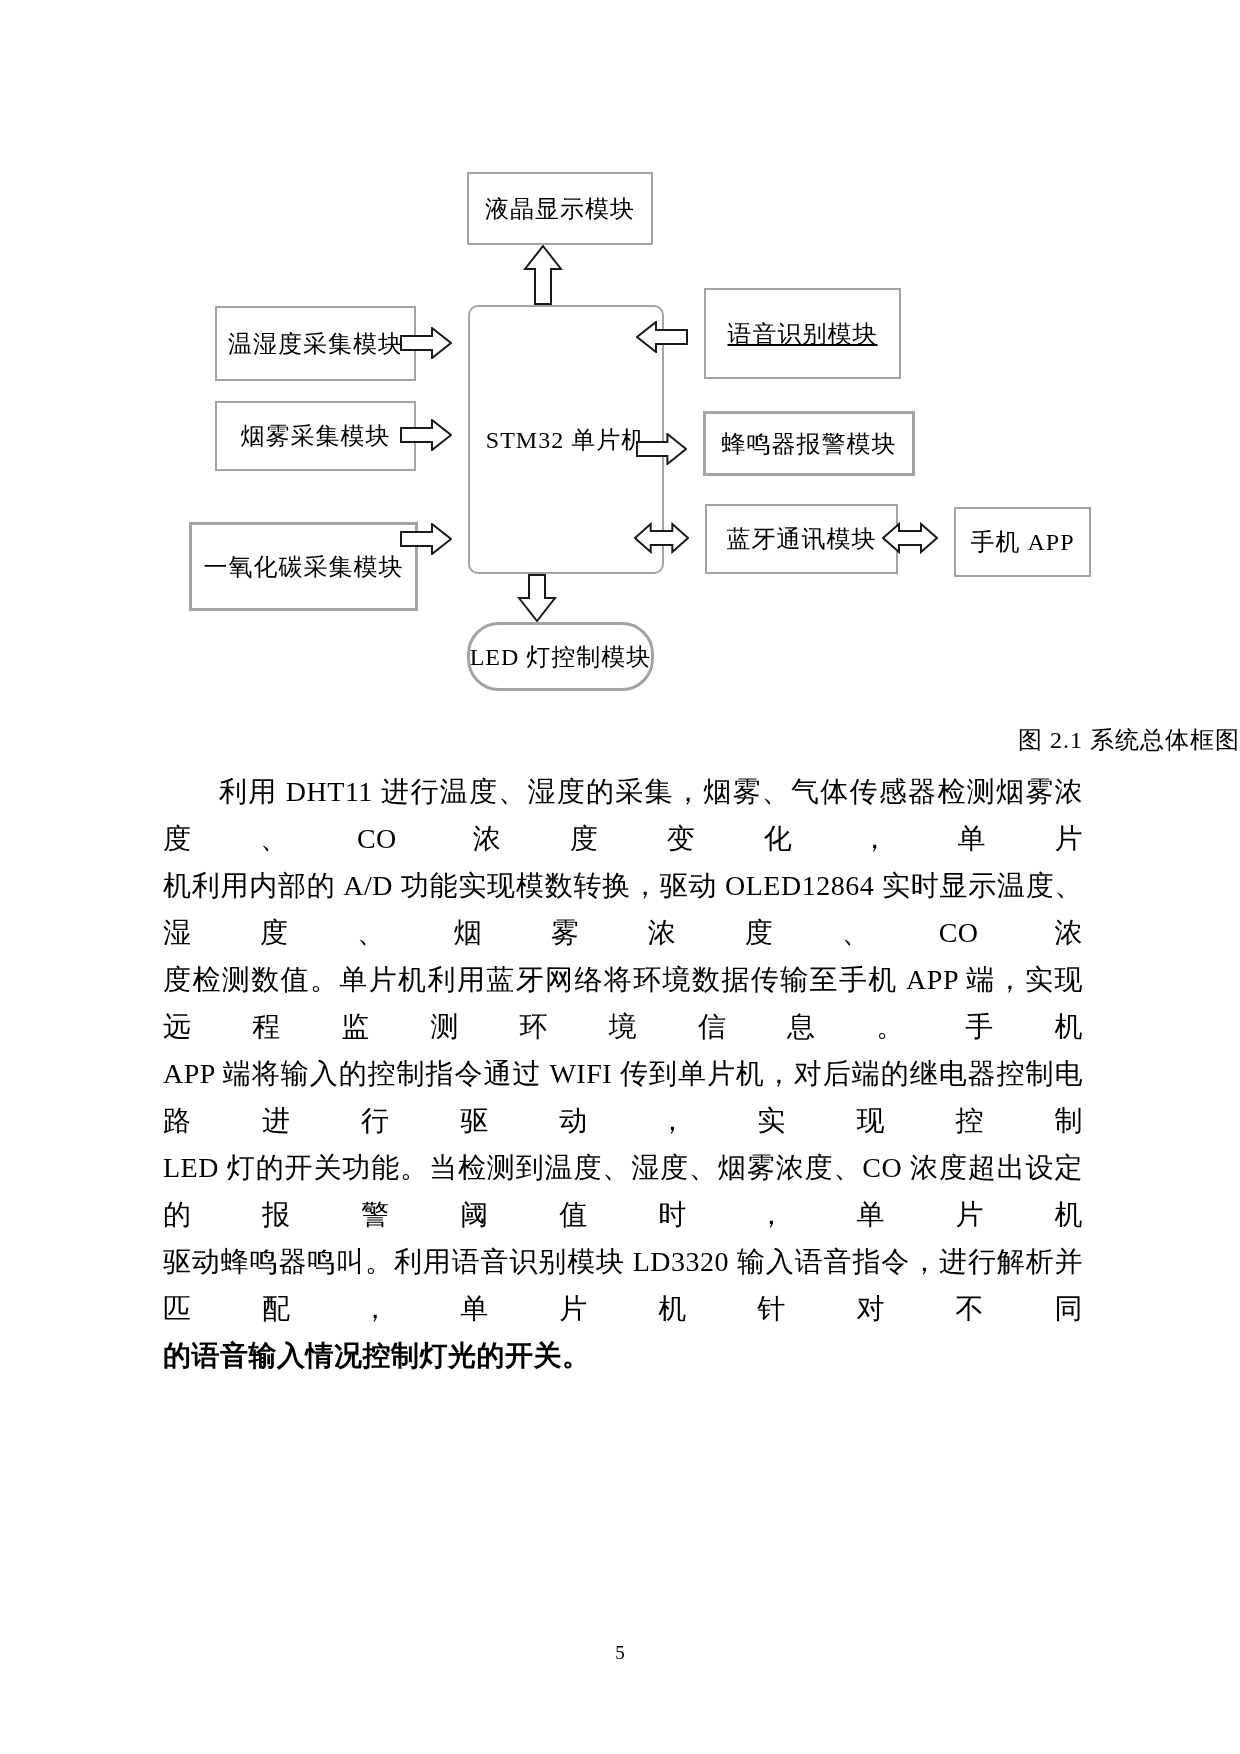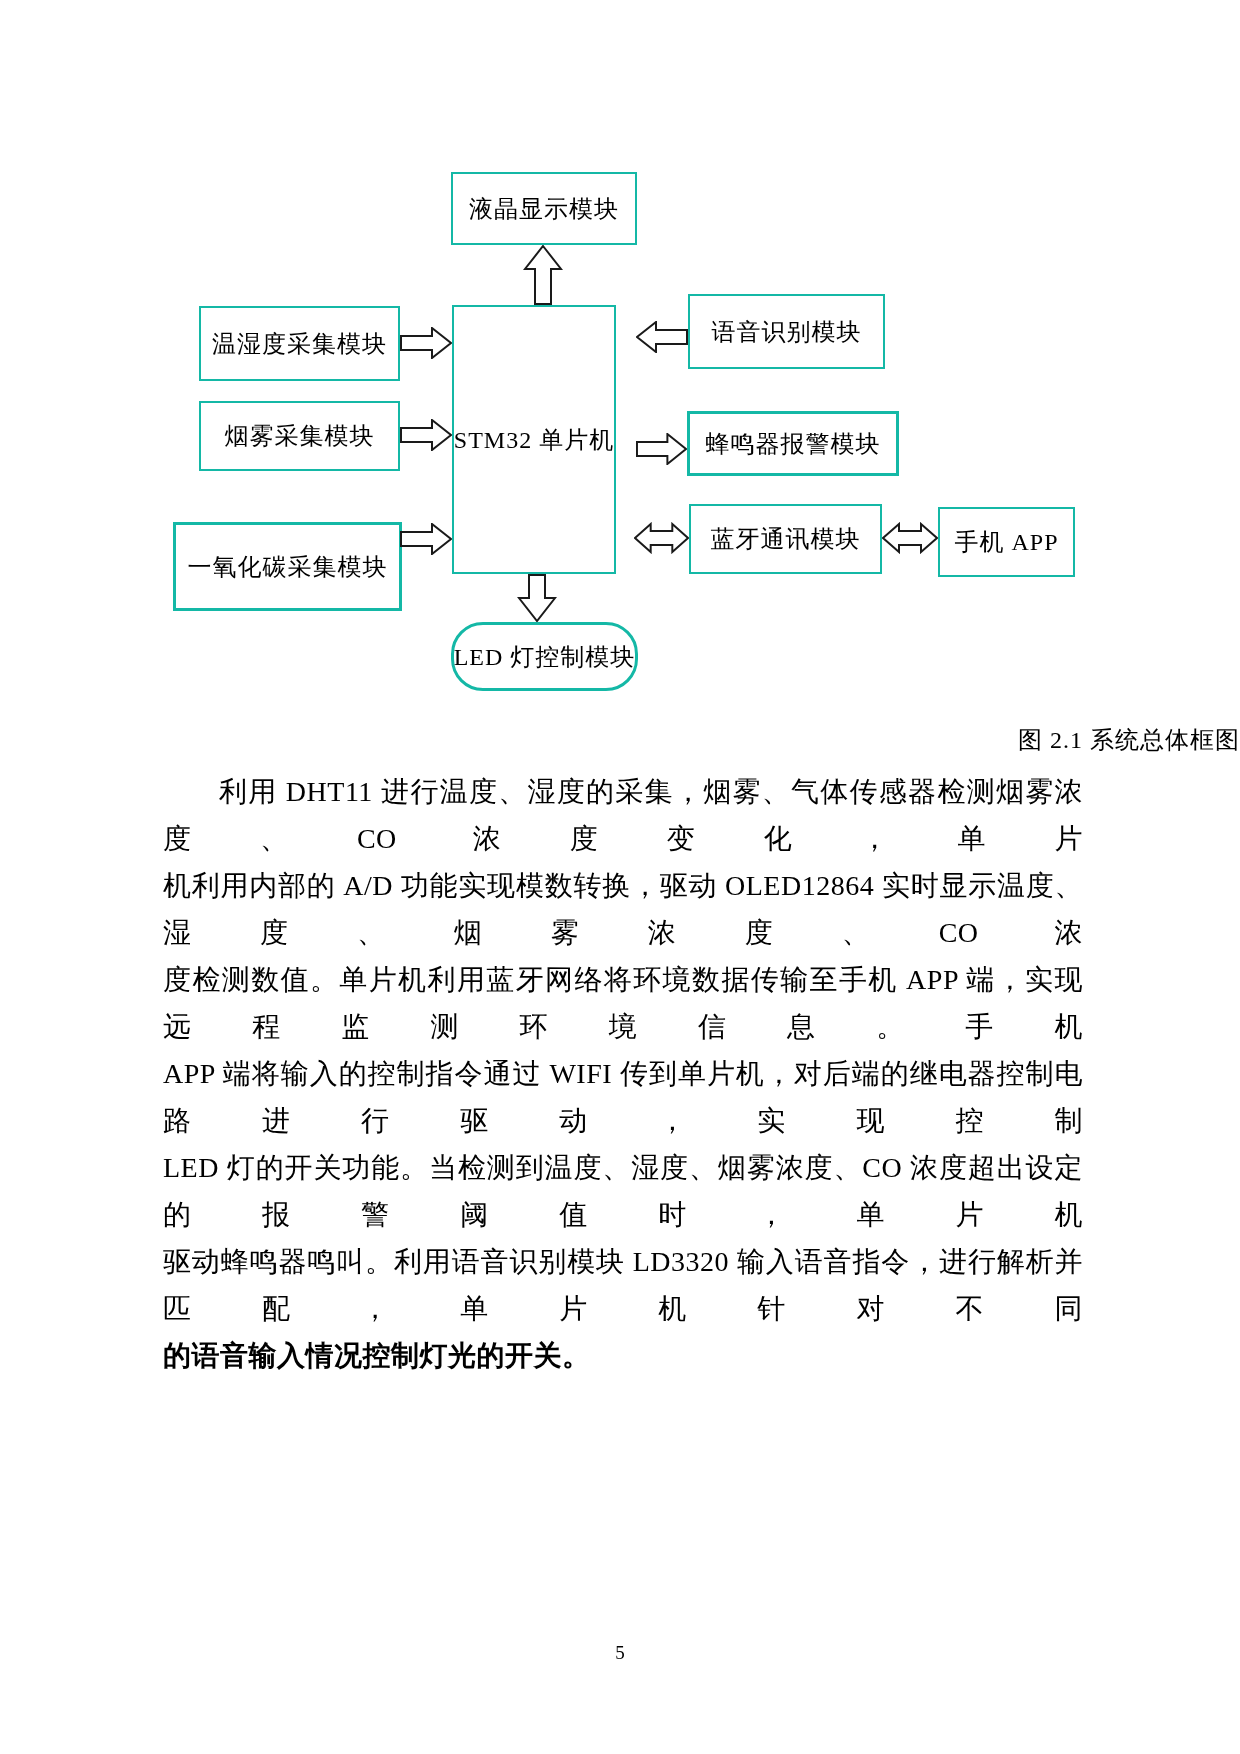--- a/index.html
+++ b/index.html
@@ -11,29 +11,30 @@
   }
   .page {
     position: relative;
     width: 1240px;
     height: 1754px;
     background: #ffffff;
     overflow: hidden;
   }
   .box {
     position: absolute;
-    border: 2px solid #14b8a6;
+    border: 2px solid #a3a3a3;
     background: #ffffff;
     display: flex;
     align-items: center;
     justify-content: center;
     font-size: 24px;
     letter-spacing: 1px;
     white-space: nowrap;
     box-sizing: border-box;
+    margin-left: 16px;
   }
   .box.thick { border-width: 3px; }
   .arrow {
     position: absolute;
   }
   .arrow svg { display: block; width: 100%; height: 100%; }
   .arrow polygon {
     fill: #ffffff;
     stroke: #1a1a1a;
     stroke-width: 2;
@@ -74,29 +75,29 @@
 </style>
 </head>
 <body>
 
 <div class="page">
 
   <div>
 
     <div class="box" style="left:451px; top:172px; width:186px; height:73px;">液晶显示模块</div>
 
-    <div class="box" style="left:452px; top:305px; width:164px; height:269px;">STM32 单片机</div>
+    <div class="box" style="left:452px; top:305px; width:196px; height:269px;border-radius:10px;">STM32 单片机</div>
 
     <div class="box" style="left:199px; top:306px; width:201px; height:75px;">温湿度采集模块</div>
 
     <div class="box" style="left:199px; top:401px; width:201px; height:70px;">烟雾采集模块</div>
 
     <div class="box thick" style="left:173px; top:522px; width:229px; height:89px;">一氧化碳采集模块</div>
 
-    <div class="box" style="left:688px; top:294px; width:197px; height:75px;">语音识别模块</div>
+    <div class="box" style="left:688px; top:288px; width:197px; height:91px;text-decoration:underline;">语音识别模块</div>
 
     <div class="box thick" style="left:687px; top:411px; width:212px; height:65px;">蜂鸣器报警模块</div>
 
     <div class="box" style="left:689px; top:504px; width:193px; height:70px;">蓝牙通讯模块</div>
 
     <div class="box" style="left:938px; top:507px; width:137px; height:70px;">手机 APP</div>
 
     <div class="box thick" style="left:451px; top:622px; width:187px; height:69px;border-radius:32px;">LED 灯控制模块</div>
 
     <div class="arrow" style="left:523px; top:245px; width:40px; height:60px;">

